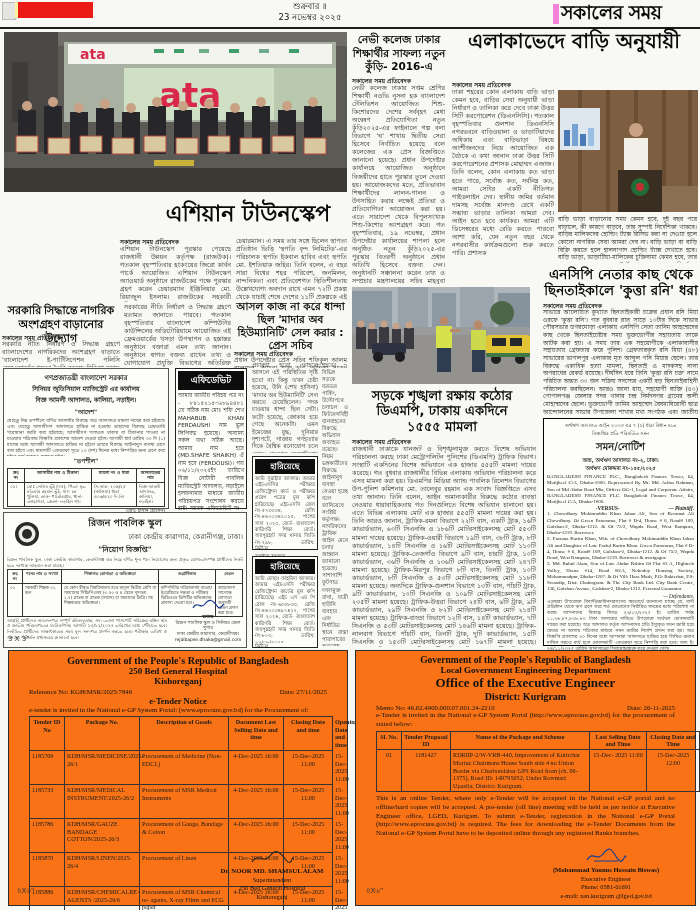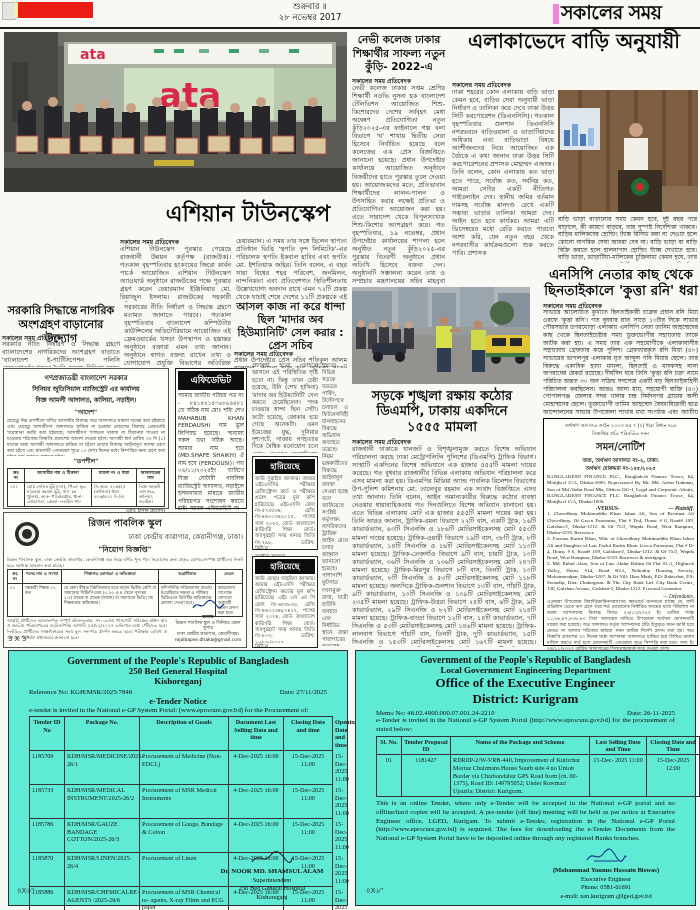--- a/index.html
+++ b/index.html
@@ -12,39 +12,39 @@
   .byline{font-size:6px;font-weight:bold;color:#111;}
   .body-text{font-size:6.3px;line-height:1.28;text-align:justify;color:#222;overflow:hidden;}
   .tiny{font-size:5px;line-height:1.3;text-align:justify;color:#2a2a2a;overflow:hidden;}
   .box{border:1px solid #555;background:#fdfdfa;box-sizing:border-box;}
   .rev-head{background:#0d0d0d;color:#fff;text-align:center;font-weight:bold;}
   .rule{background:#1b1b1b;}
   table.t{border-collapse:collapse;width:100%;table-layout:fixed;}
   .t th,.t td{border:1px solid #333;padding:1px 2px;vertical-align:top;font-weight:normal;}
   .t th{font-weight:bold;text-align:center;}
   .tc{text-align:center;}
-  .tender{border:1.5px solid #2e2e2e;background:#5eead4;box-sizing:border-box;padding:4px 20px;}
+  .tender{border:1.5px solid #2e2e2e;background:#f97316;box-sizing:border-box;padding:4px 20px;}
   .tender .org{font-family:"Liberation Serif",serif;font-weight:bold;text-align:center;color:#111;}
   .tender .meta{font-family:"Liberation Serif",serif;font-size:6.8px;color:#111;}
   .tender .para{font-family:"Liberation Serif",serif;font-size:6.8px;line-height:1.3;text-align:justify;color:#111;}
   .tender table{font-family:"Liberation Serif",serif;font-size:6.2px;line-height:1.25;}
   .sig{font-family:"Liberation Serif",serif;text-align:center;color:#111;}
   .sizenote{font-size:7px;color:#333;}
 </style>
 </head>
 <body>
 
 <div class="page">
 
   <div class="abs" style="left:2px;top:2px;width:12px;height:16px;background:#e4e4e0;border:1px solid #bbb;"></div>
   <div class="abs" style="left:15px;top:2px;width:3px;height:16px;background:#fdf29a;"></div>
   <div class="abs" style="left:18px;top:2px;width:75px;height:16px;background:#ea1c15;"></div>
   <div class="abs bn" style="left:240px;top:1px;width:140px;text-align:center;font-size:8.5px;line-height:1.35;color:#111;">
     <div>শুক্রবার ॥</div>
-    <div>২৮ নভেম্বর 2017</div>
+    <div>23 নভেম্বর ২০২৫</div>
   </div>
   <div class="abs" style="left:553px;top:3px;width:145px;height:22px;display:flex;align-items:center;">
     <span style="display:inline-block;width:6px;height:20px;background:#f583d9;margin-right:2px;"></span>
     <span class="bn" style="font-size:19px;font-weight:900;color:#0a0a0a;letter-spacing:-0.5px;">সকালের সময়</span>
   </div>
   <div class="abs rule" style="left:0;top:27px;width:700px;height:2px;"></div>
 
   <div class="abs" style="left:4px;top:32px;width:343px;height:160px;">
     <svg width="343" height="160" viewBox="0 0 343 160" xmlns="http://www.w3.org/2000/svg">
       <rect width="343" height="160" fill="#5b5a55"></rect>
@@ -106,21 +106,21 @@
       <rect y="136" width="343" height="24" fill="#3a3934"></rect>
       <rect x="150" y="128" width="40" height="6" fill="#c9b23a"></rect>
     </svg>
   </div>
 
   <div class="abs bn headline" style="left:148px;top:196px;width:200px;font-size:22px;">এশিয়ান টাউনস্কেপ</div>
   <div class="abs bn byline" style="left:120px;top:237px;width:112px;">সকালের সময় প্রতিবেদক</div>
   <div class="abs bn body-text" style="left:120px;top:245px;width:111px;height:57px;">এশিয়ান টাউনস্কেপ পুরস্কার পেয়েছে রাজধানী উন্নয়ন কর্তৃপক্ষ (রাজউক)। গতকাল বৃহস্পতিবার হংকংয়ের জিরো কার্বন পার্কে আয়োজিত এশিয়ান টাউনস্কেপ অ্যাওয়ার্ড অনুষ্ঠানে রাজউকের পক্ষে পুরস্কার গ্রহণ করেন চেয়ারম্যান ইঞ্জিনিয়ার মো. রিয়াজুল ইসলাম। রাজউকের সহকারী পরিচালক আব্দুল্লাহ আল মাহফুজ জানান, গতকাল দুপুরে পুরস্কারটি গ্রহণ করেছেন রাজউক</div>
   <div class="abs bn body-text" style="left:236px;top:237px;width:111px;height:65px;">চেয়ারম্যান। এ সময় তার সঙ্গে ছিলেন স্থাপত্য প্রতিষ্ঠান ভিত্তি 'স্থপতি বৃন্দ লিমিটেড'-এর পরিচালক স্থপতি ইকবাল হাবিব এবং স্থপতি মো. ইশতিয়াক জহির। তিনি বলেন, এ বছর সারা বিশ্বের শহর পরিবেশ, জনমিলন, নান্দনিকতা এবং প্রতিবেশগত স্থিতিশীলতায় উল্লেখযোগ্য অবদান রাখে এমন ৭২টি প্রকল্প থেকে যাচাই শেষে দেশের ১১টি প্রকল্পকে এই পুরস্কার দেওয়া হয়েছে। অনুষ্ঠানে স্থাপনা প্রতিযোগিতায় স্থপতিবৃন্দ লি. কর্তৃক নকশাকৃত রাজধানী উন্নয়ন কর্তৃপক্ষের (রাজউক) একক ইন্টিগ্রেটেড ডেভেলপমেন্ট অব</div>
 
-  <div class="abs bn headline" style="left:352px;top:33px;width:94px;font-size:10.5px;line-height:1.3;">নেভী কলেজ ঢাকার শিক্ষার্থীর সাফল্য নতুন কুঁড়ি- 2022-এ</div>
+  <div class="abs bn headline" style="left:352px;top:33px;width:94px;font-size:10.5px;line-height:1.3;">নেভী কলেজ ঢাকার শিক্ষার্থীর সাফল্য নতুন কুঁড়ি- 2016-এ</div>
   <div class="abs bn byline" style="left:352px;top:76px;width:94px;">সকালের সময় প্রতিবেদক</div>
   <div class="abs bn body-text" style="left:352px;top:84px;width:93px;height:200px;">নেভী কলেজ ঢাকার সপ্তম শ্রেণির শিক্ষার্থী নওভি নুসনা হক বাংলাদেশ টেলিভিশন আয়োজিত শিশু-কিশোরদের দেশের সর্ববৃহৎ মেধা অন্বেষণ প্রতিযোগিতা নতুন কুঁড়ি২০২৫-এর ফাইনালে গল্প বলা বিভাগে 'ঘ' শাখায় দ্বিতীয় সেরা হিসেবে নির্বাচিত হয়েছে বলে কলেজের এক প্রেস বিজ্ঞপ্তিতে জানানো হয়েছে। প্রধান উপদেষ্টার কার্যালয়ে আয়োজিত অনুষ্ঠানে বিজয়ীদের হাতে পুরস্কার তুলে দেওয়া হয়। আয়োজকদের মতে, প্রতিভাবান শিক্ষার্থীদের লালন-পালন ও উৎসাহিত করার লক্ষেই প্রতিভা ও প্রতিযোগিতা আয়োজন করা হয়। এতে সারাদেশ থেকে বিপুলসংখ্যক শিশু-কিশোর অংশগ্রহণ করে। গত বৃহস্পতিবার, ১৯ নভেম্বর, প্রধান উপদেষ্টার কার্যালয়ের শাপলা হলে অনুষ্ঠিত নতুন কুঁড়ি২০২৫-এর পুরস্কার বিতরণী অনুষ্ঠানে প্রধান অতিথি হিসেবে বক্তব্য দেন। অনুষ্ঠানটি সঞ্চালনা করেন তথ্য ও সম্প্রচার মন্ত্রণালয়ের সচিব মাহবুবা ফারজানা।</div>
 
   <div class="abs bn headline" style="left:450px;top:31px;width:248px;font-size:20px;line-height:1.05;">
     <div>এলাকাভেদে বাড়ি অনুযায়ী</div>
   </div>
   <div class="abs bn byline" style="left:452px;top:80px;width:102px;">সকালের সময় প্রতিবেদক</div>
   <div class="abs bn body-text" style="left:452px;top:88px;width:102px;height:198px;">ঢাকা শহরের কোন এলাকায় বাড়ি ভাড়া কেমন হবে, বাড়ির সেবা অনুযায়ী ভাড়া নির্ধারণ ও তালিকা করে দেবে ঢাকা উত্তর সিটি করপোরেশন (ডিএনসিসি)। গতকাল বৃহস্পতিবার গুলশান ডিএনসিসি নগরভবনে বাড়িওয়ালা ও ভাড়াটিয়াদের অধিকার এবং বাড়িভাড়া বিষয়ে অংশীজনদের নিয়ে আয়োজিত এক বৈঠকে এ কথা জানান ঢাকা উত্তর সিটি করপোরেশনের প্রশাসক মোহাম্মদ এজাজ। তিনি বলেন, কোন এলাকায় কত ভাড়া হতে পারে, সর্বোচ্চ কত, সর্বনিম্ন কত, আমরা সেটার একটি নীতিগত গাইডলাইন দেব। স্থানীয় জমির বর্তমান দামসহ সর্বোচ্চ মানদণ্ড রেখে একটি সম্ভাব্য ভাড়ার তালিকা আমরা দেব। আইন হতে হবে কার্যকর। আমরা এটি ডিসেম্বরের মধ্যে রেডি করতে পারবো আশা করি, যেন নতুন বছর থেকে নগরবাসীর কার্যক্রমগুলো শুরু করতে পারি। প্রশাসক</div>
   <div class="abs" style="left:558px;top:90px;width:140px;height:122px;">
     <svg width="140" height="122" viewBox="0 0 140 122" xmlns="http://www.w3.org/2000/svg">
@@ -404,21 +404,21 @@
       <div>250 Bed General Hospital</div>
       <div>Kishoreganj</div>
     </div>
     <div class="abs sizenote bn" style="left:8px;bottom:8px;">৪X৬''</div>
   </div>
 
   <div class="abs tender" style="left:355px;top:650px;width:341px;height:256px;">
     <div class="org" style="font-size:9.5px;">Government of the People's Republic of Bangladesh</div>
     <div class="org" style="font-size:9px;">Local Government Engineering Department</div>
     <div class="org" style="font-size:13px;">Office of the Executive Engineer</div>
-    <div class="org" style="font-size:13px;">District: Kurigram</div>
+    <div class="org" style="font-size:10px;">District: Kurigram</div>
     <div style="display:flex;justify-content:space-between;margin-top:2px;">
       <span class="meta">Memo No: 46.02.4900.000.07.001.24-2210</span>
       <span class="meta">Date: 26-11-2025</span>
     </div>
     <div class="para">e-Tender is invited in the National e-GP System Portal (http://www.eprocure.gov.bd) for the procurement of stated below:</div>
     <table class="t" style="margin-top:2px;">
       <tbody>
           <tr>
         <th style="width:20px;">Sl. No.</th>
         <th style="width:44px;">Tender Proposal ID</th>

